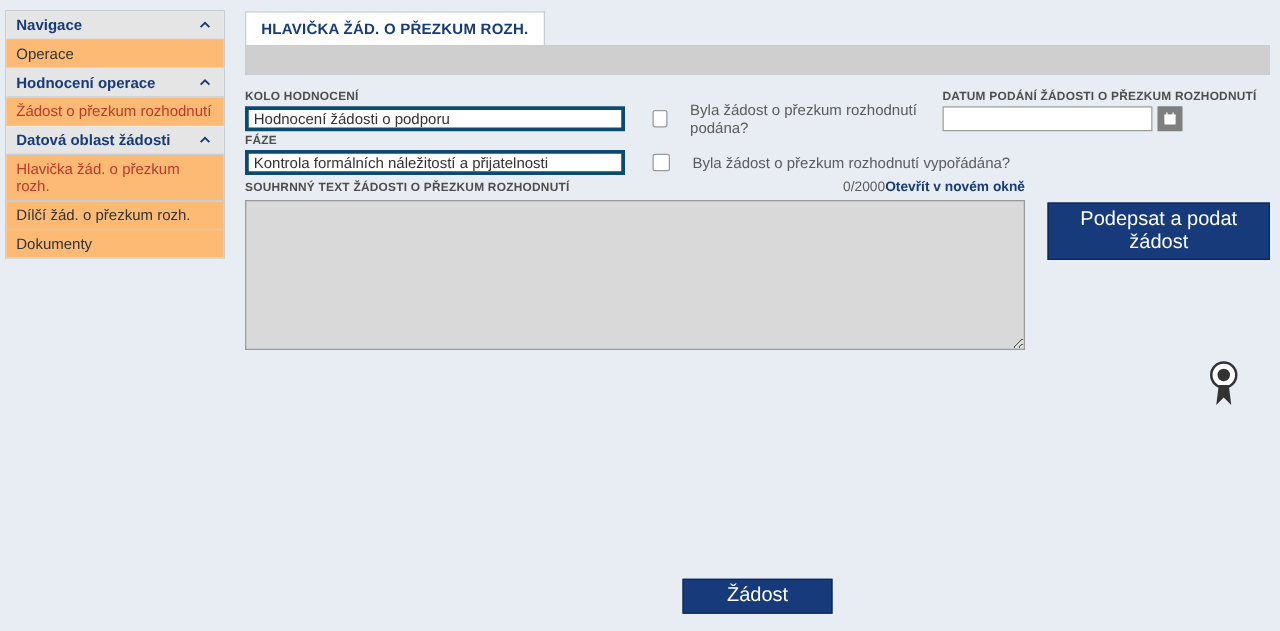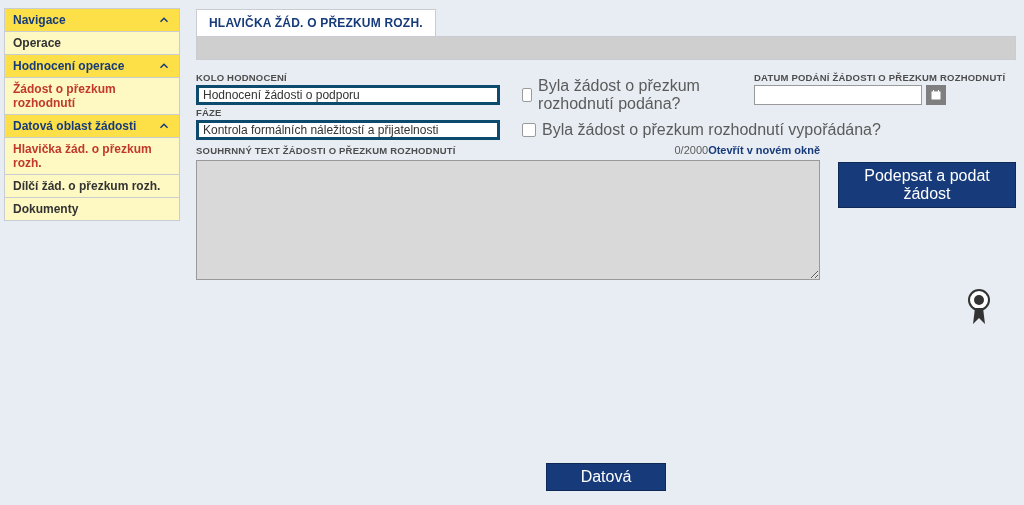--- a/index.html
+++ b/index.html
@@ -23,31 +23,30 @@
     width: 176px;
     flex: 0 0 176px;
   }
   .nav-group { border: 1px solid #c9ccd0; background: #fff; }
   .nav-group + .nav-group { border-top: none; }
   .nav-header {
     display: flex; align-items: center; justify-content: space-between;
     padding: 4px 8px;
     font-weight: bold;
     color: #173b7a;
-    background: #fde047;
+    background: #e5e5e5;
     border-bottom: 1px solid #c9ccd0;
     cursor: pointer;
   }
   .nav-item {
     padding: 4px 8px;
-    background: #fef9c3;
+    background: #fdba74;
     color: #333;
     border-bottom: 1px solid #c9ccd0;
     cursor: pointer;
-    font-weight: bold;
   }
   .nav-item:last-child { border-bottom: none; }
   .nav-item.active { color: #c0392b; }
   .nav-item.highlight { color: #c0392b; }
   .chev svg { width: 14px; height: 14px; display:block; }
   
   .main {
     flex: 1 1 auto;
     position: relative;
     display: flex;
@@ -90,22 +89,22 @@
   .txt {
     width: 100%;
     height: 20px;
     border: 3px solid #0c4a6e;
     background: #fff;
     padding: 2px 4px;
     font-size: 12px;
     color: #333;
   }
   .chk-row {
-    display: flex; align-items: center; gap: 6px;
-    color: #5b5b5b; font-size: 16px;
+    display: flex; align-items: center; gap: 18px;
+    color: #5b5b5b; font-size: 12px;
     height: 20px;
   }
   .chk {
     width: 14px; height: 14px; border:1px solid #9a9a9a; border-radius:2px;
     display:inline-block; background:#fff;
   }
   .date-row { display:flex; gap:4px; }
   .date-input {
     width: 168px; height:20px; border:1px solid #9a9a9a; background:#fff;
   }
@@ -263,16 +262,16 @@
 
     <div class="seal">
       <svg width="30" height="38" viewBox="0 0 30 38">
         <circle cx="15" cy="12" r="10" fill="#fff" stroke="#333" stroke-width="2"></circle>
         <circle cx="15" cy="12" r="5" fill="#333"></circle>
         <path d="M11 20 L9 36 L15 30 L21 36 L19 20 Z" fill="#333"></path>
       </svg>
     </div>
 
     <div class="footer">
-      <button class="btn-primary btn-wide">Datová</button>
+      <button class="btn-primary btn-wide">Žádost</button>
     </div>
   </div>
 </div>
 
 </body></html>

